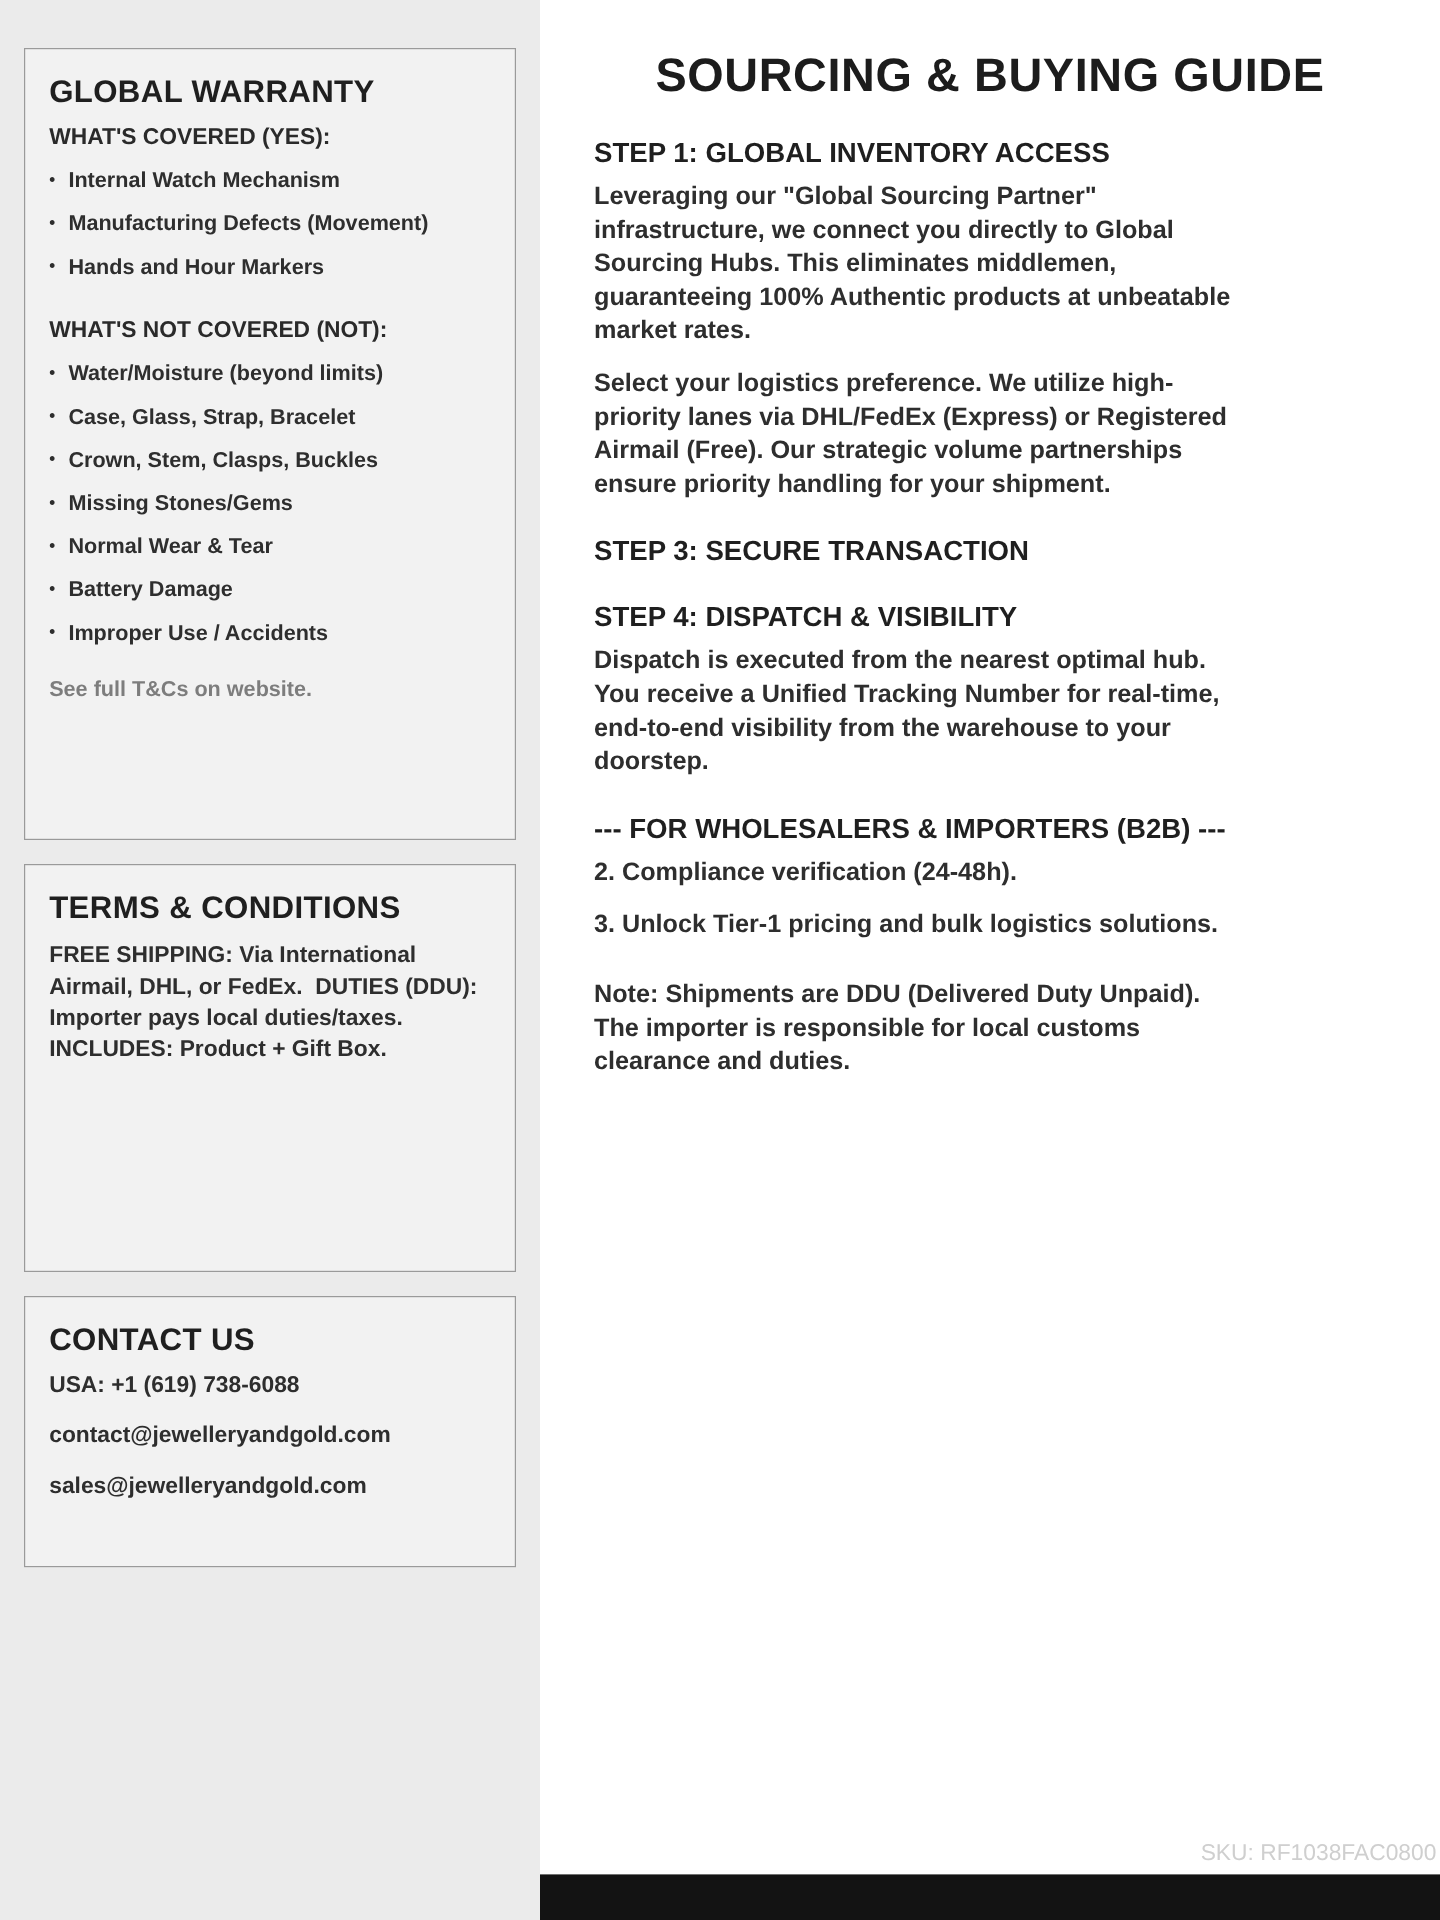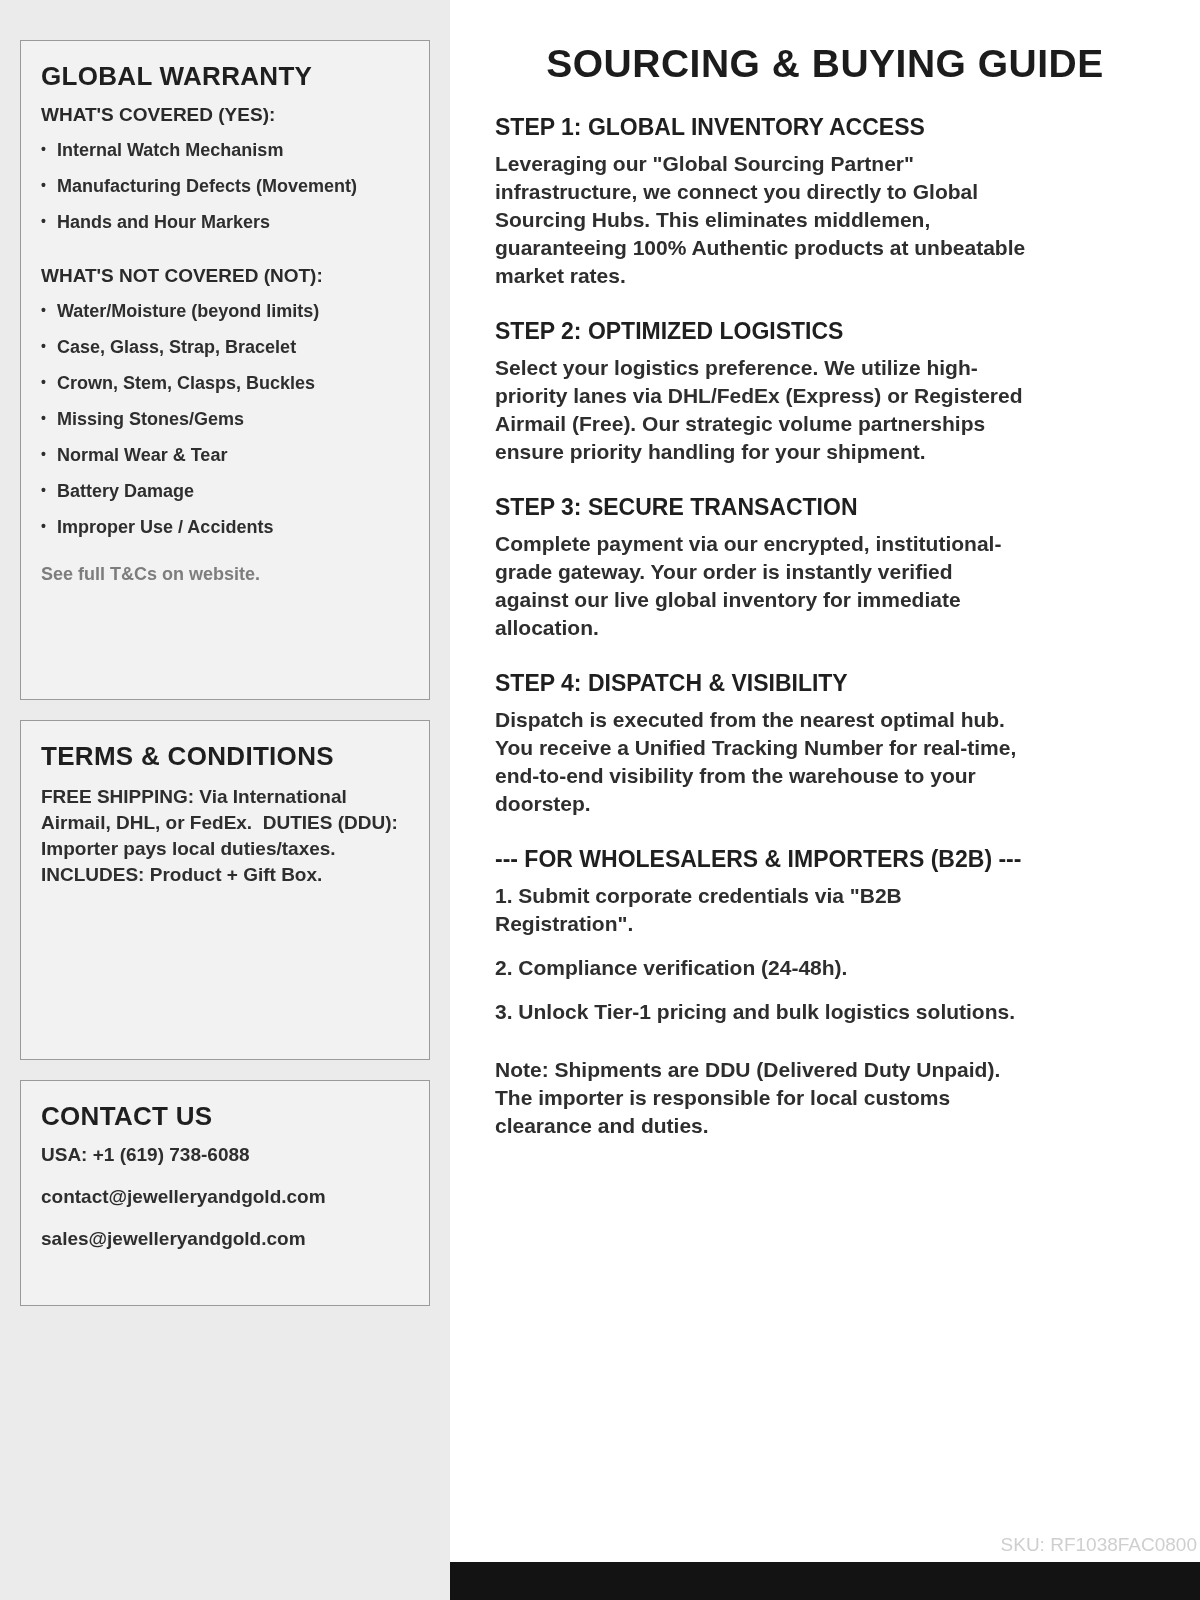--- a/index.html
+++ b/index.html
@@ -176,37 +176,34 @@
   <div class="main-inner">
 
     <h1 class="guide-title">SOURCING &amp; BUYING GUIDE</h1>
 
     <div class="section">
       <div class="section-heading">STEP 1: GLOBAL INVENTORY ACCESS</div>
       <p class="section-paragraph">Leveraging our "Global Sourcing Partner" infrastructure, we connect you directly to Global Sourcing Hubs. This eliminates middlemen, guaranteeing 100% Authentic products at unbeatable market rates.</p>
     </div>
 
     <div class="section">
-      <div class="section-heading">STEP 2: OPTIMIZED LOGISTICS</div>
       <p class="section-paragraph">Select your logistics preference. We utilize high-priority lanes via DHL/FedEx (Express) or Registered Airmail (Free). Our strategic volume partnerships ensure priority handling for your shipment.</p>
     </div>
 
     <div class="section">
       <div class="section-heading">STEP 3: SECURE TRANSACTION</div>
-      <p class="section-paragraph">Complete payment via our encrypted, institutional-grade gateway. Your order is instantly verified against our live global inventory for immediate allocation.</p>
     </div>
 
     <div class="section">
       <div class="section-heading">STEP 4: DISPATCH &amp; VISIBILITY</div>
       <p class="section-paragraph">Dispatch is executed from the nearest optimal hub. You receive a Unified Tracking Number for real-time, end-to-end visibility from the warehouse to your doorstep.</p>
     </div>
 
     <div class="section">
       <div class="section-heading">--- FOR WHOLESALERS &amp; IMPORTERS (B2B) ---</div>
-      <p class="section-paragraph">1. Submit corporate credentials via "B2B Registration".</p>
       <p class="section-paragraph">2. Compliance verification (24-48h).</p>
       <p class="section-paragraph">3. Unlock Tier-1 pricing and bulk logistics solutions.</p>
       <p class="section-paragraph">Note: Shipments are DDU (Delivered Duty Unpaid). The importer is responsible for local customs clearance and duties.</p>
     </div>
 
   </div>
 </div>
 
 <div class="sku">SKU: RF1038FAC0800</div>
 <div class="bottom-bar"></div>

